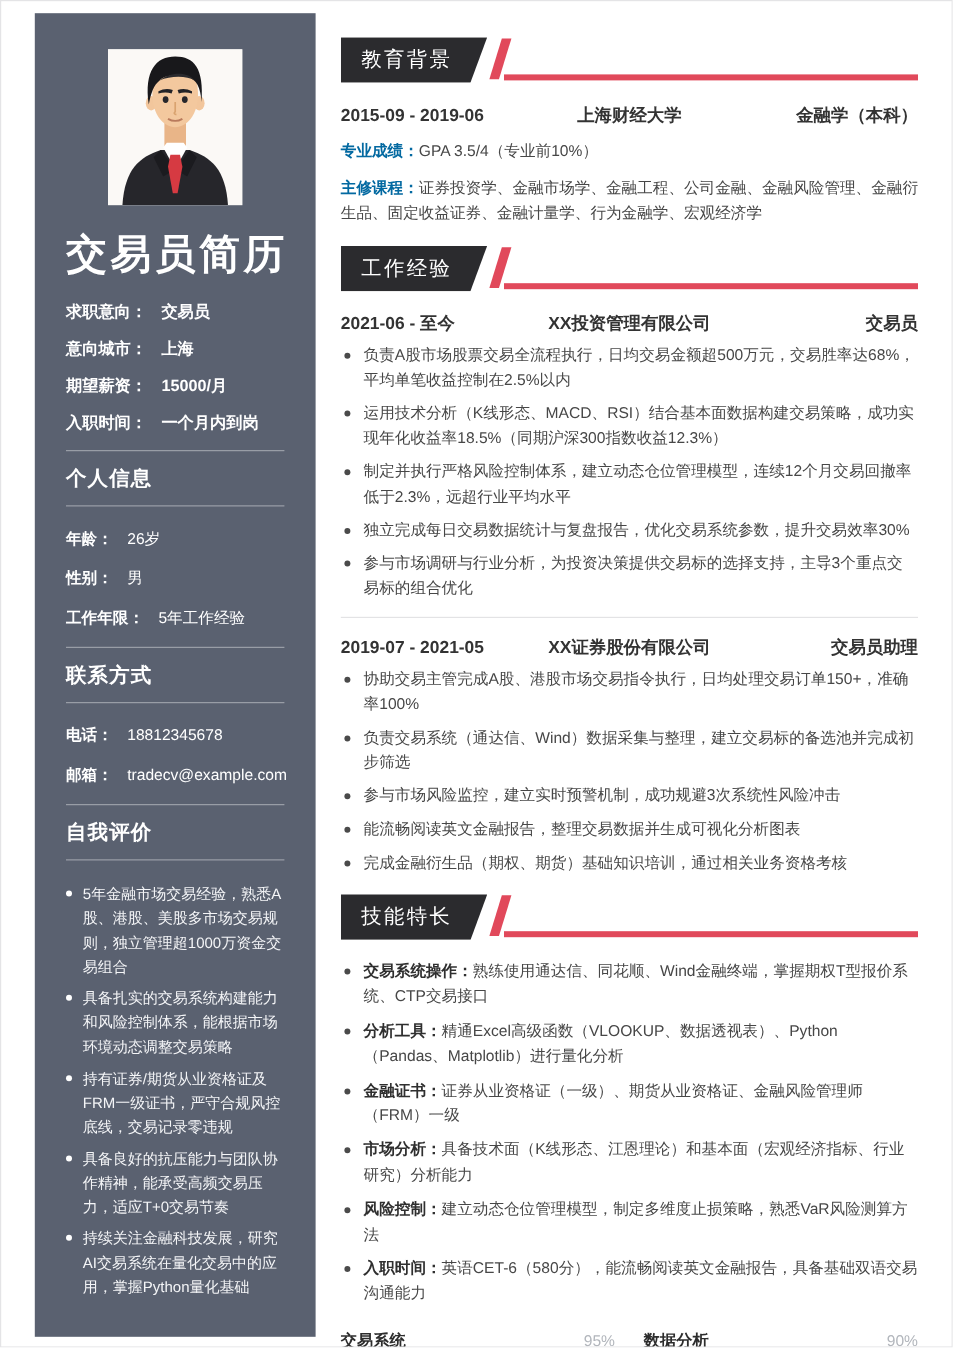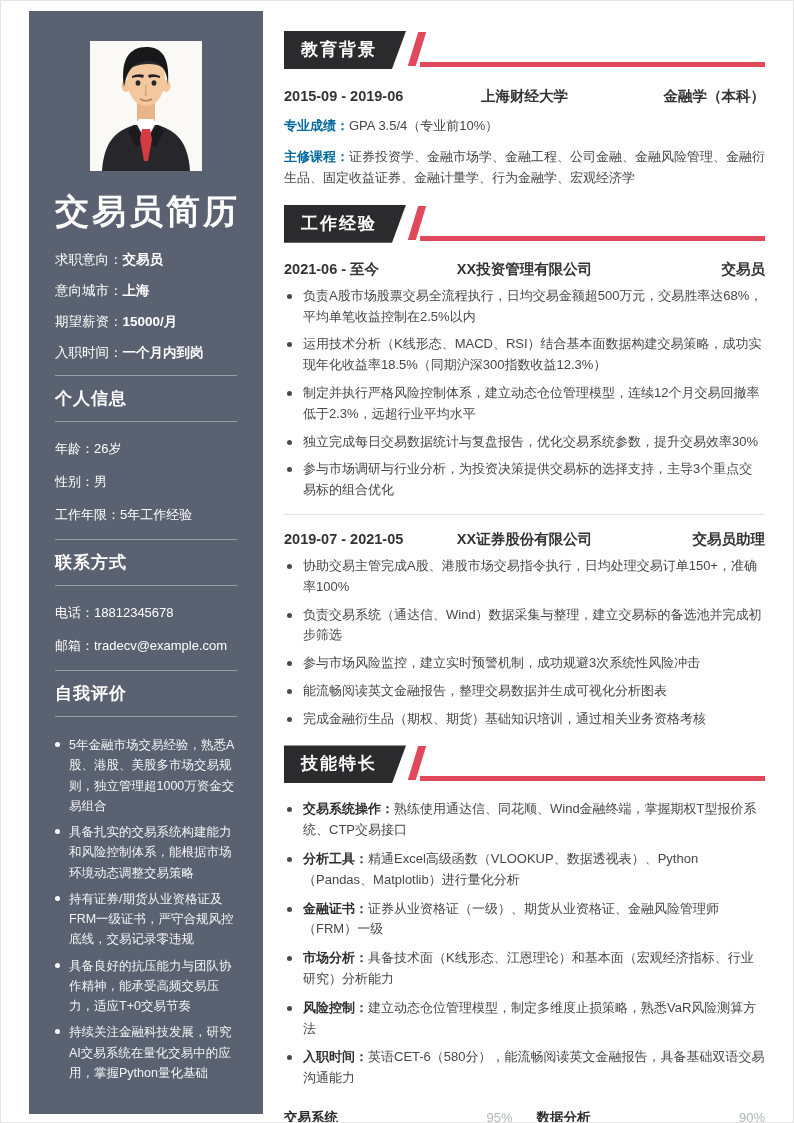--- a/index.html
+++ b/index.html
@@ -22,21 +22,21 @@
     width:112px; height:130px; margin:0 auto; background:#fbf9f6;
     overflow:hidden;
   }
   .photo svg { display:block; width:100%; height:100%; }
   .resume-title {
     font-size:34px; font-weight:800; letter-spacing:3px;
     margin:18px 0 16px 0; white-space:nowrap;
   }
   .intent { margin-bottom:10px; }
   .srow { display:flex; align-items:baseline; margin-bottom:13px; font-size:13.5px; }
-  .srow .lab { font-weight:400; margin-right:0; white-space:nowrap; }
+  .srow .lab { font-weight:700; margin-right:12px; white-space:nowrap; }
   .srow .val { font-weight:600; }
   .rule { border-top:1px solid rgba(255,255,255,.38); }
   .side-sec .rule.top { margin-top:10px; }
   .side-sec h2 { font-size:17px; font-weight:800; letter-spacing:1px; margin:11px 0; }
   .side-sec .rule.bot { margin-bottom:18px; }
   .detail .srow { font-size:13px; margin-bottom:15px; }
   .detail .srow .val { font-weight:400; }
   .eval-list { list-style:none; margin-top:2px; }
   .eval-list li {
     position:relative; padding-left:14px; margin-bottom:6px;
@@ -48,21 +48,21 @@
   }
 
   
   .main { position:absolute; left:283px; top:30px; width:481px; color:#474747; }
 
   .ribbon { position:relative; height:40px; }
   .ribbon-box {
     position:absolute; left:0; top:0; width:122px; height:38px;
     background:#2b2b2e; color:#fff;
     clip-path: polygon(0 0, 100% 0, calc(100% - 14px) 100%, 0 100%);
-    font-size:17px; font-weight:700; letter-spacing:2px;
+    font-size:17px; font-weight:400; letter-spacing:2px;
     line-height:38px; text-align:center; padding-right:12px;
   }
   .ribbon-slash {
     position:absolute; left:129px; top:1px; width:8px; height:34px;
     background:#e1495b; transform:skewX(-17deg);
   }
   .ribbon-line {
     position:absolute; left:136px; right:0; top:31px; height:5px; background:#e1495b;
   }
 

